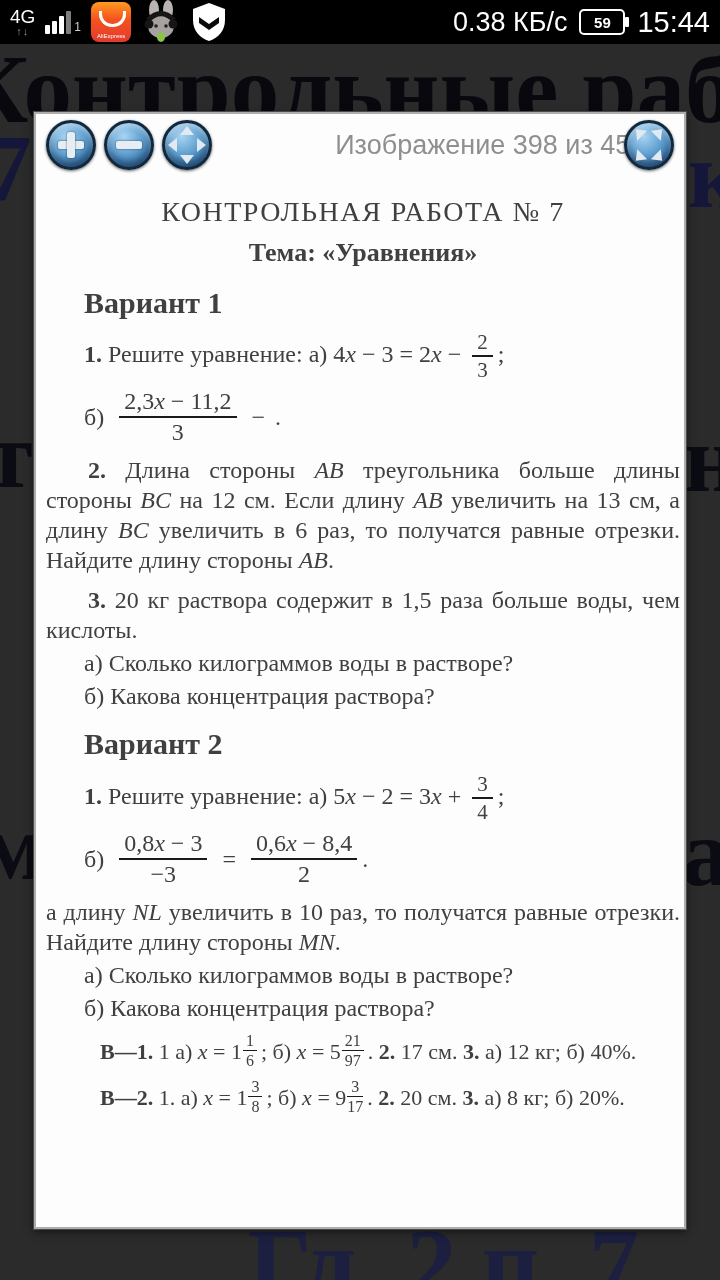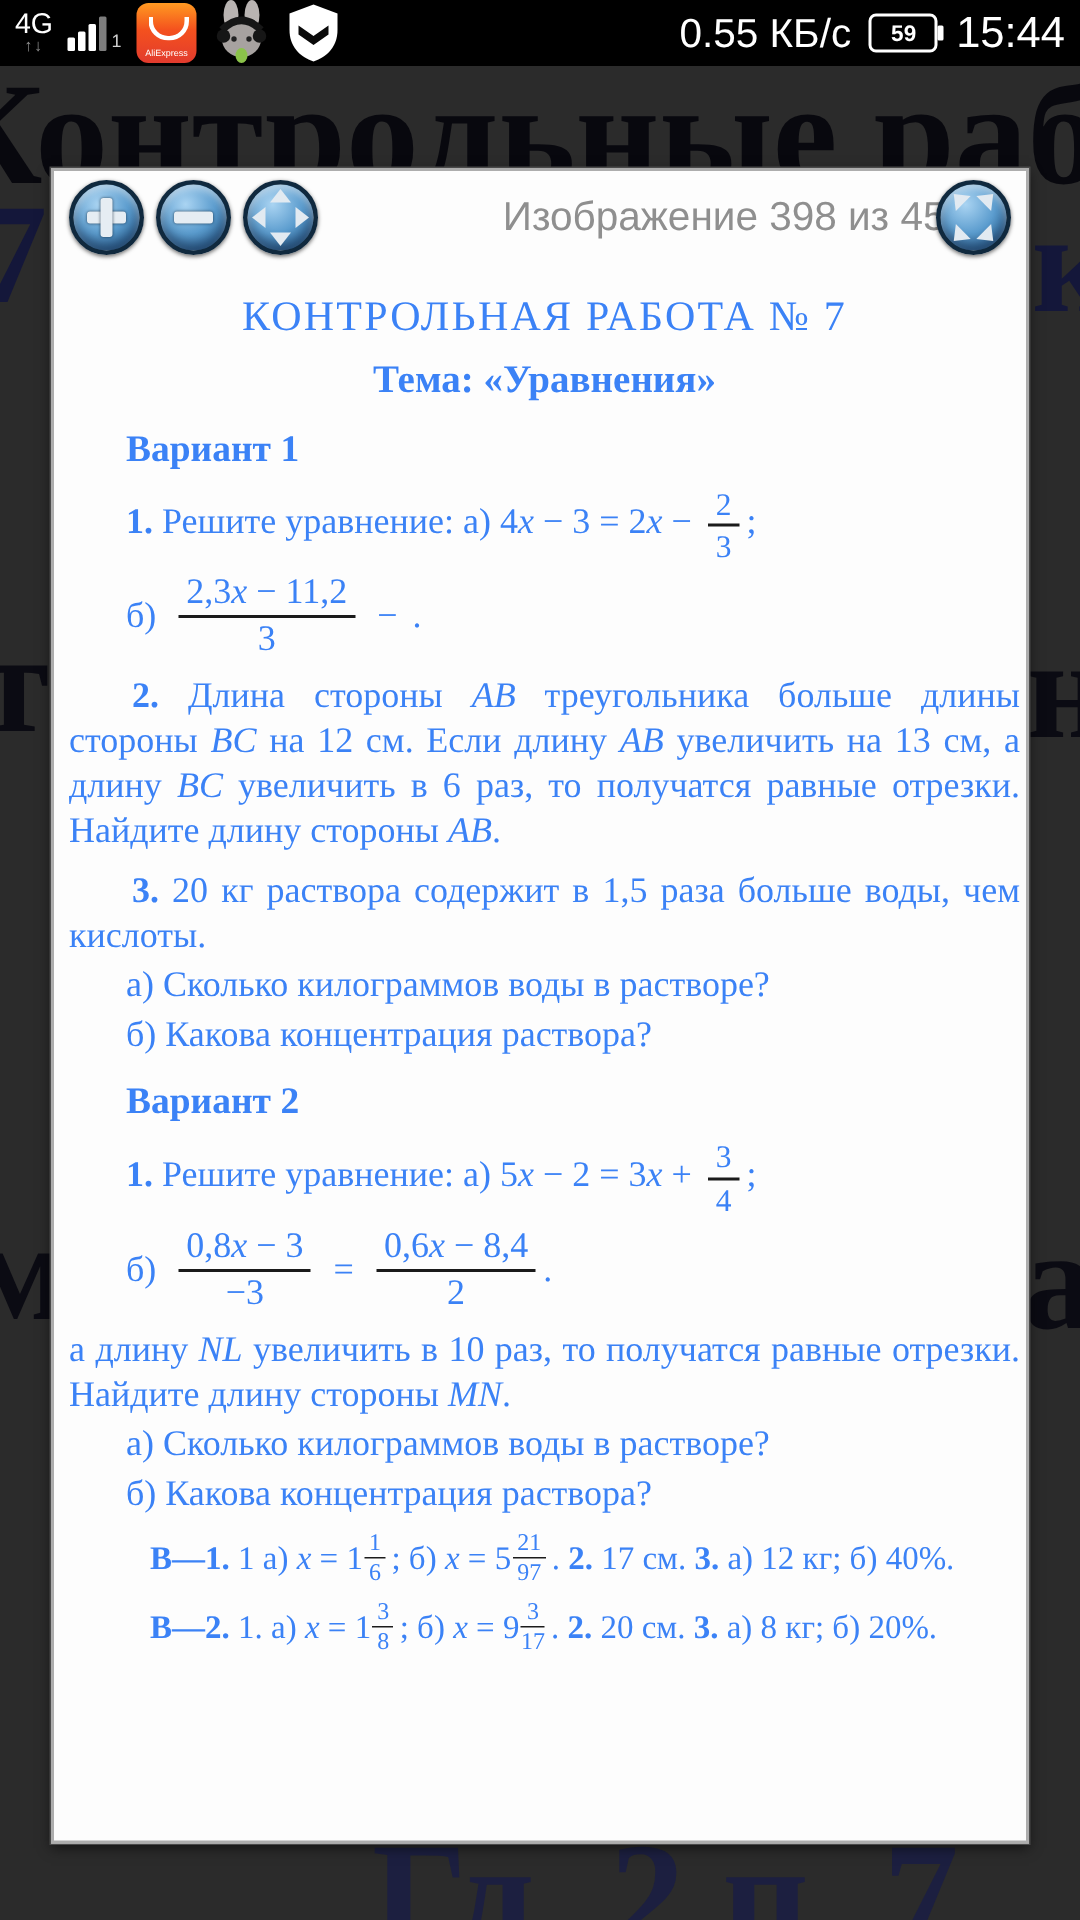--- a/index.html
+++ b/index.html
@@ -77,24 +77,24 @@
       border-bottom:9px solid #e2eaf1;transform:rotate(-45deg);}
   .tri-se{bottom:5px;right:5px;border-left:7px solid transparent;border-right:7px solid transparent;
       border-top:9px solid #e2eaf1;transform:rotate(-45deg);}
   .tri-sw{bottom:5px;left:5px;border-left:7px solid transparent;border-right:7px solid transparent;
       border-top:9px solid #e2eaf1;transform:rotate(45deg);}
   .counter{position:absolute;left:50%;top:50%;transform:translate(-8%,-50%);
       font-size:27px;color:#8f8f8f;white-space:nowrap;}
 
   
   .doc{padding:4px 4px 0 10px;font-family:"Liberation Serif", serif;font-size:24px;
-      color:#3b82f6;line-height:1.25;}
+      color:#404040;line-height:1.25;}
   .doc-title{margin-top:14px;text-align:center;font-size:28px;letter-spacing:1.5px;}
   .doc-subtitle{margin-top:8px;text-align:center;font-weight:bold;font-size:26px;}
-  .variant{margin:14px 0 0 38px;font-weight:bold;font-size:25px;}
+  .variant{margin:14px 0 0 38px;font-weight:bold;font-size:30px;}
   .b{font-weight:bold;}
   .it{font-style:italic;}
   .para{margin:10px 0 0 0;text-indent:42px;text-align:justify;}
   .para.noindent{text-indent:0;margin-top:10px;}
   .qline{margin:3px 0 0 38px;}
   .eqline{margin:10px 0 0 38px;}
   .frac{display:inline-block;vertical-align:middle;text-align:center;margin:0 5px;line-height:1.05;}
   .frac .num{display:block;border-bottom:2px solid #1b1b1b;padding:0 5px 2px;}
   .frac .den{display:block;padding-top:2px;}
   .frac.sm{font-size:21px;}
@@ -134,21 +134,21 @@
       <circle cx="15" cy="26" r="1.8" fill="#222"></circle>
       <circle cx="25" cy="26" r="1.8" fill="#222"></circle>
       <ellipse cx="20" cy="37" rx="4" ry="5" fill="#8bc34a"></ellipse>
     </svg>
     <svg class="appicon" width="36" height="40" viewBox="0 0 36 40">
       <path d="M18 1 L34 7 V18 C34 29 27 36 18 39 C9 36 2 29 2 18 V7 Z" fill="#ffffff"></path>
       <path d="M8 15 L18 22 L28 15 L28 21 L18 28 L8 21 Z" fill="#0a0a0a"></path>
     </svg>
   </div>
   <div class="sb-right">
-    <span class="speed">0.55 КБ/с</span>
+    <span class="speed">0.38 КБ/с</span>
     <span class="battery">
       <span class="bpct">59</span>
     </span>
     <span class="clock">15:44</span>
   </div>
 </div>
 
 <div class="bg-text bg-top">Контрольные работы</div>
 <div class="bg-frag f-7">7</div>
 <div class="bg-frag f-k">к</div>

